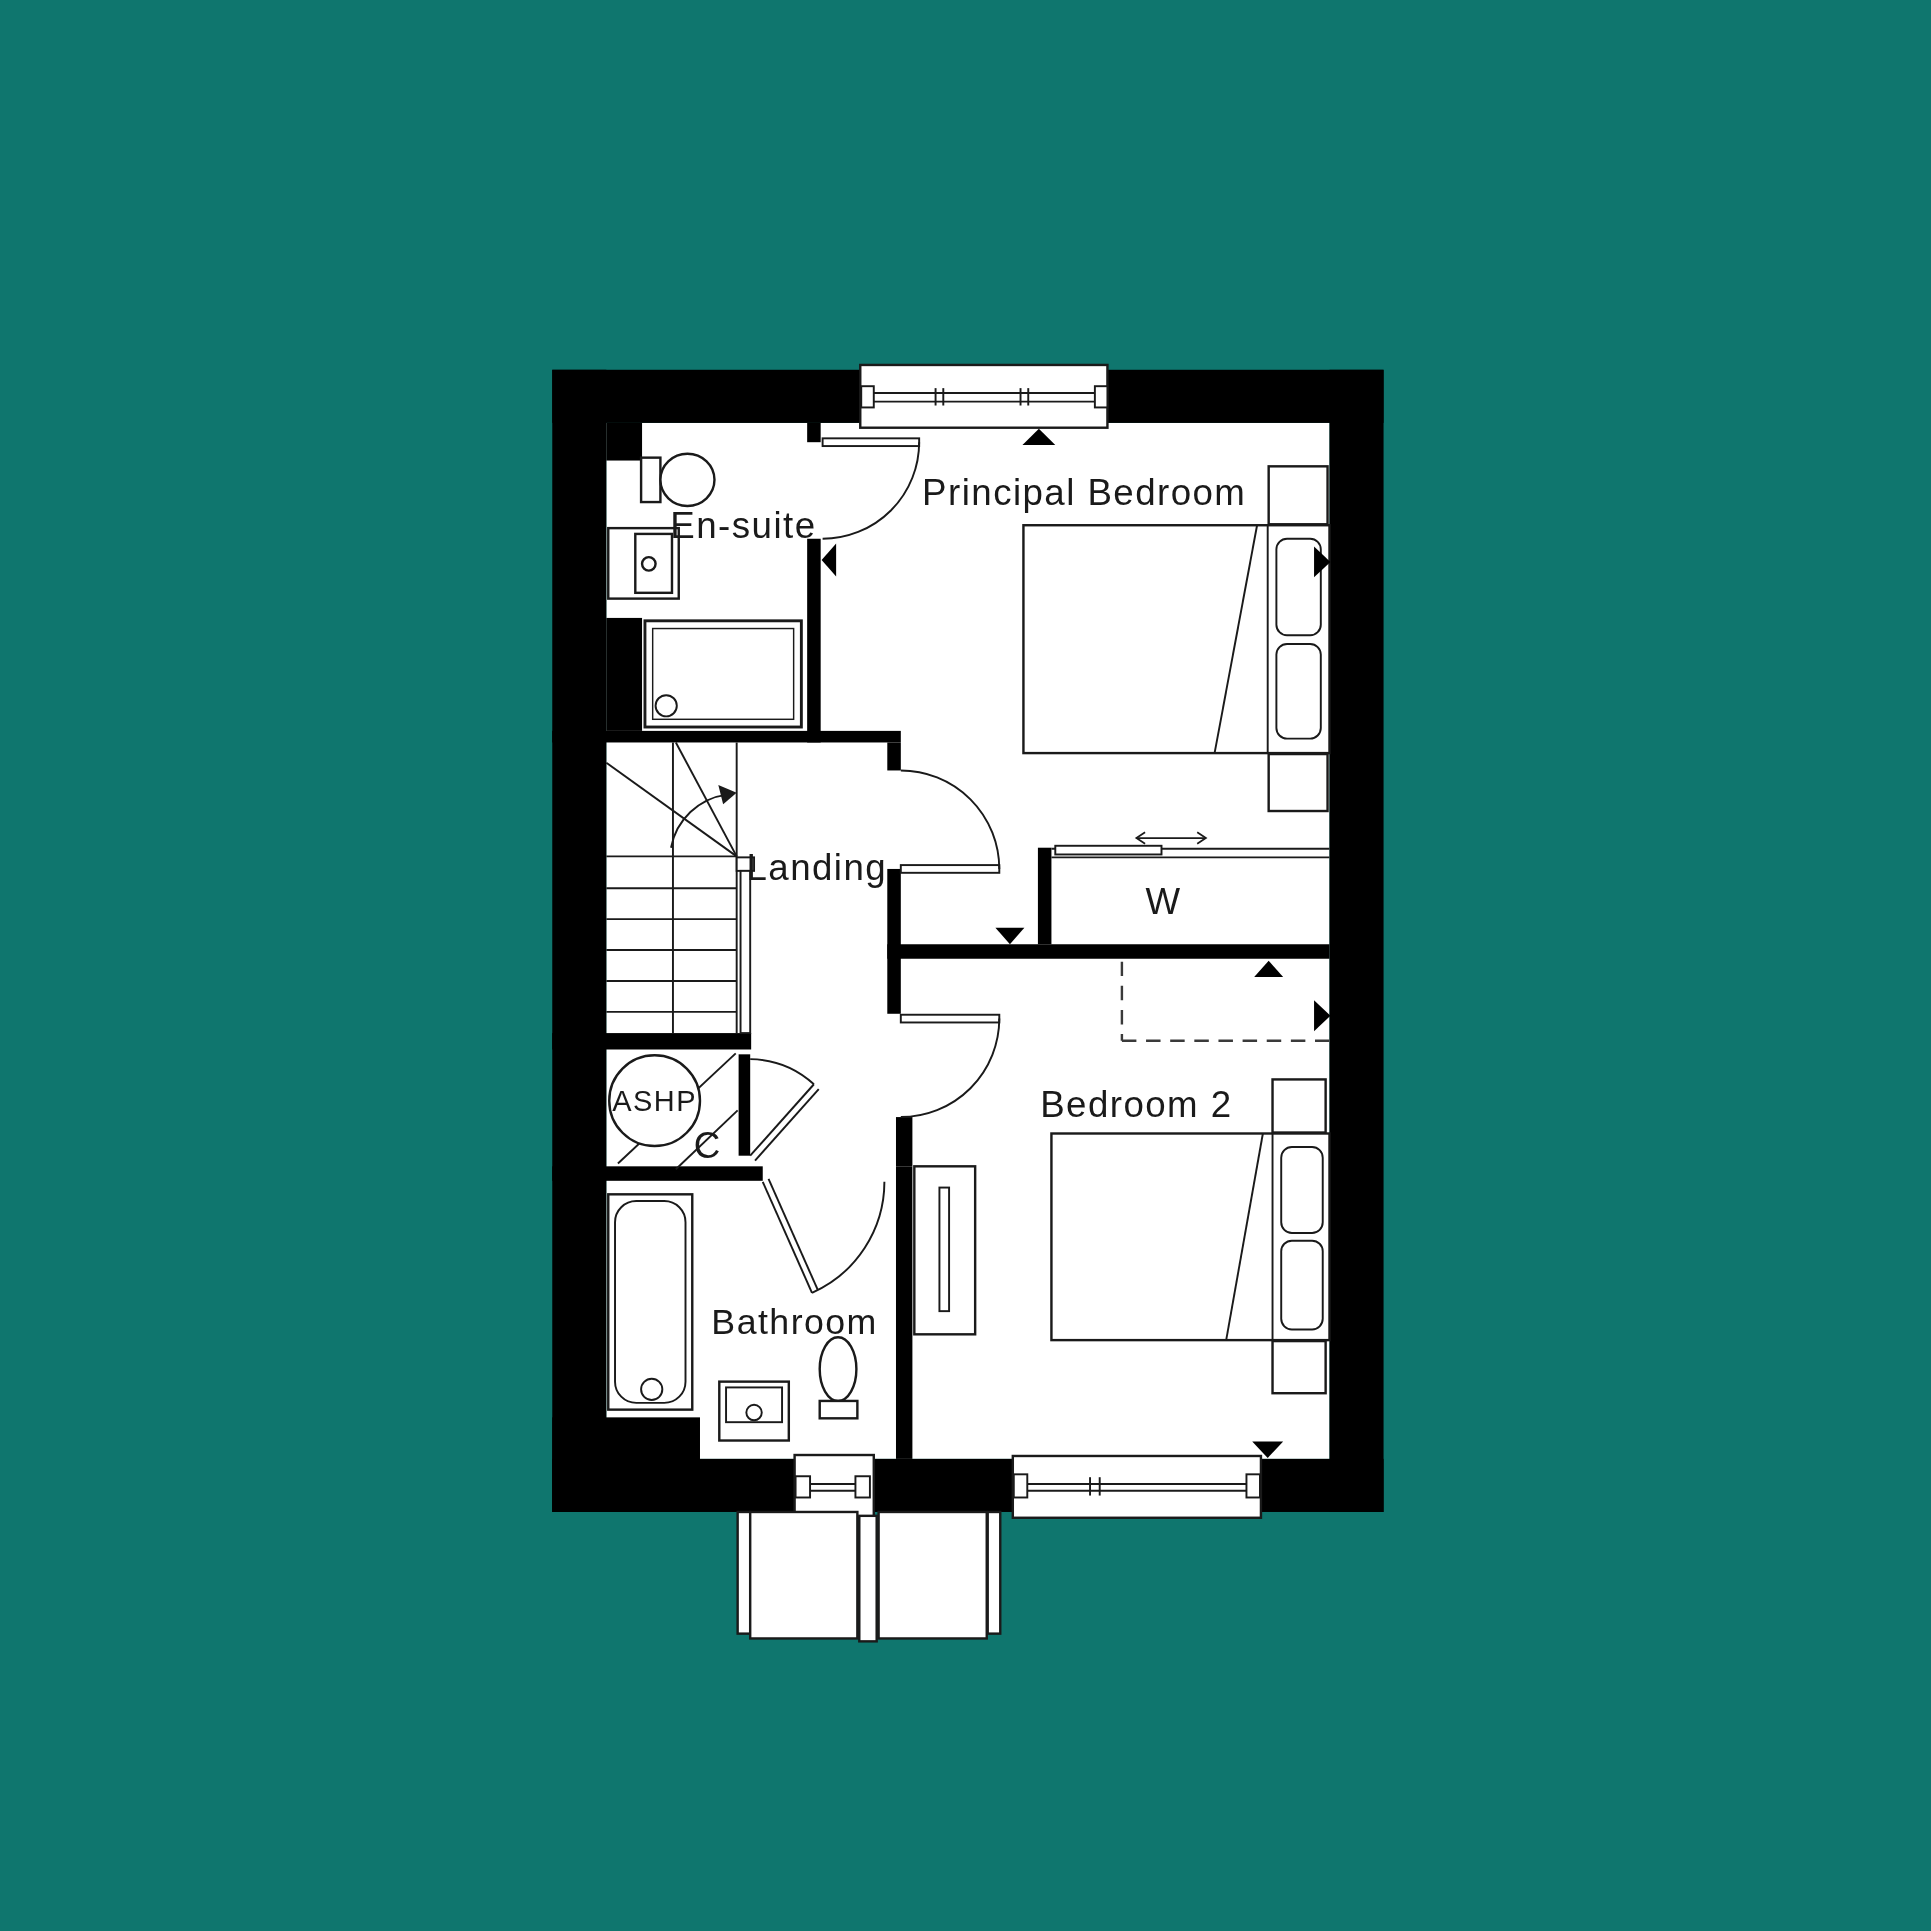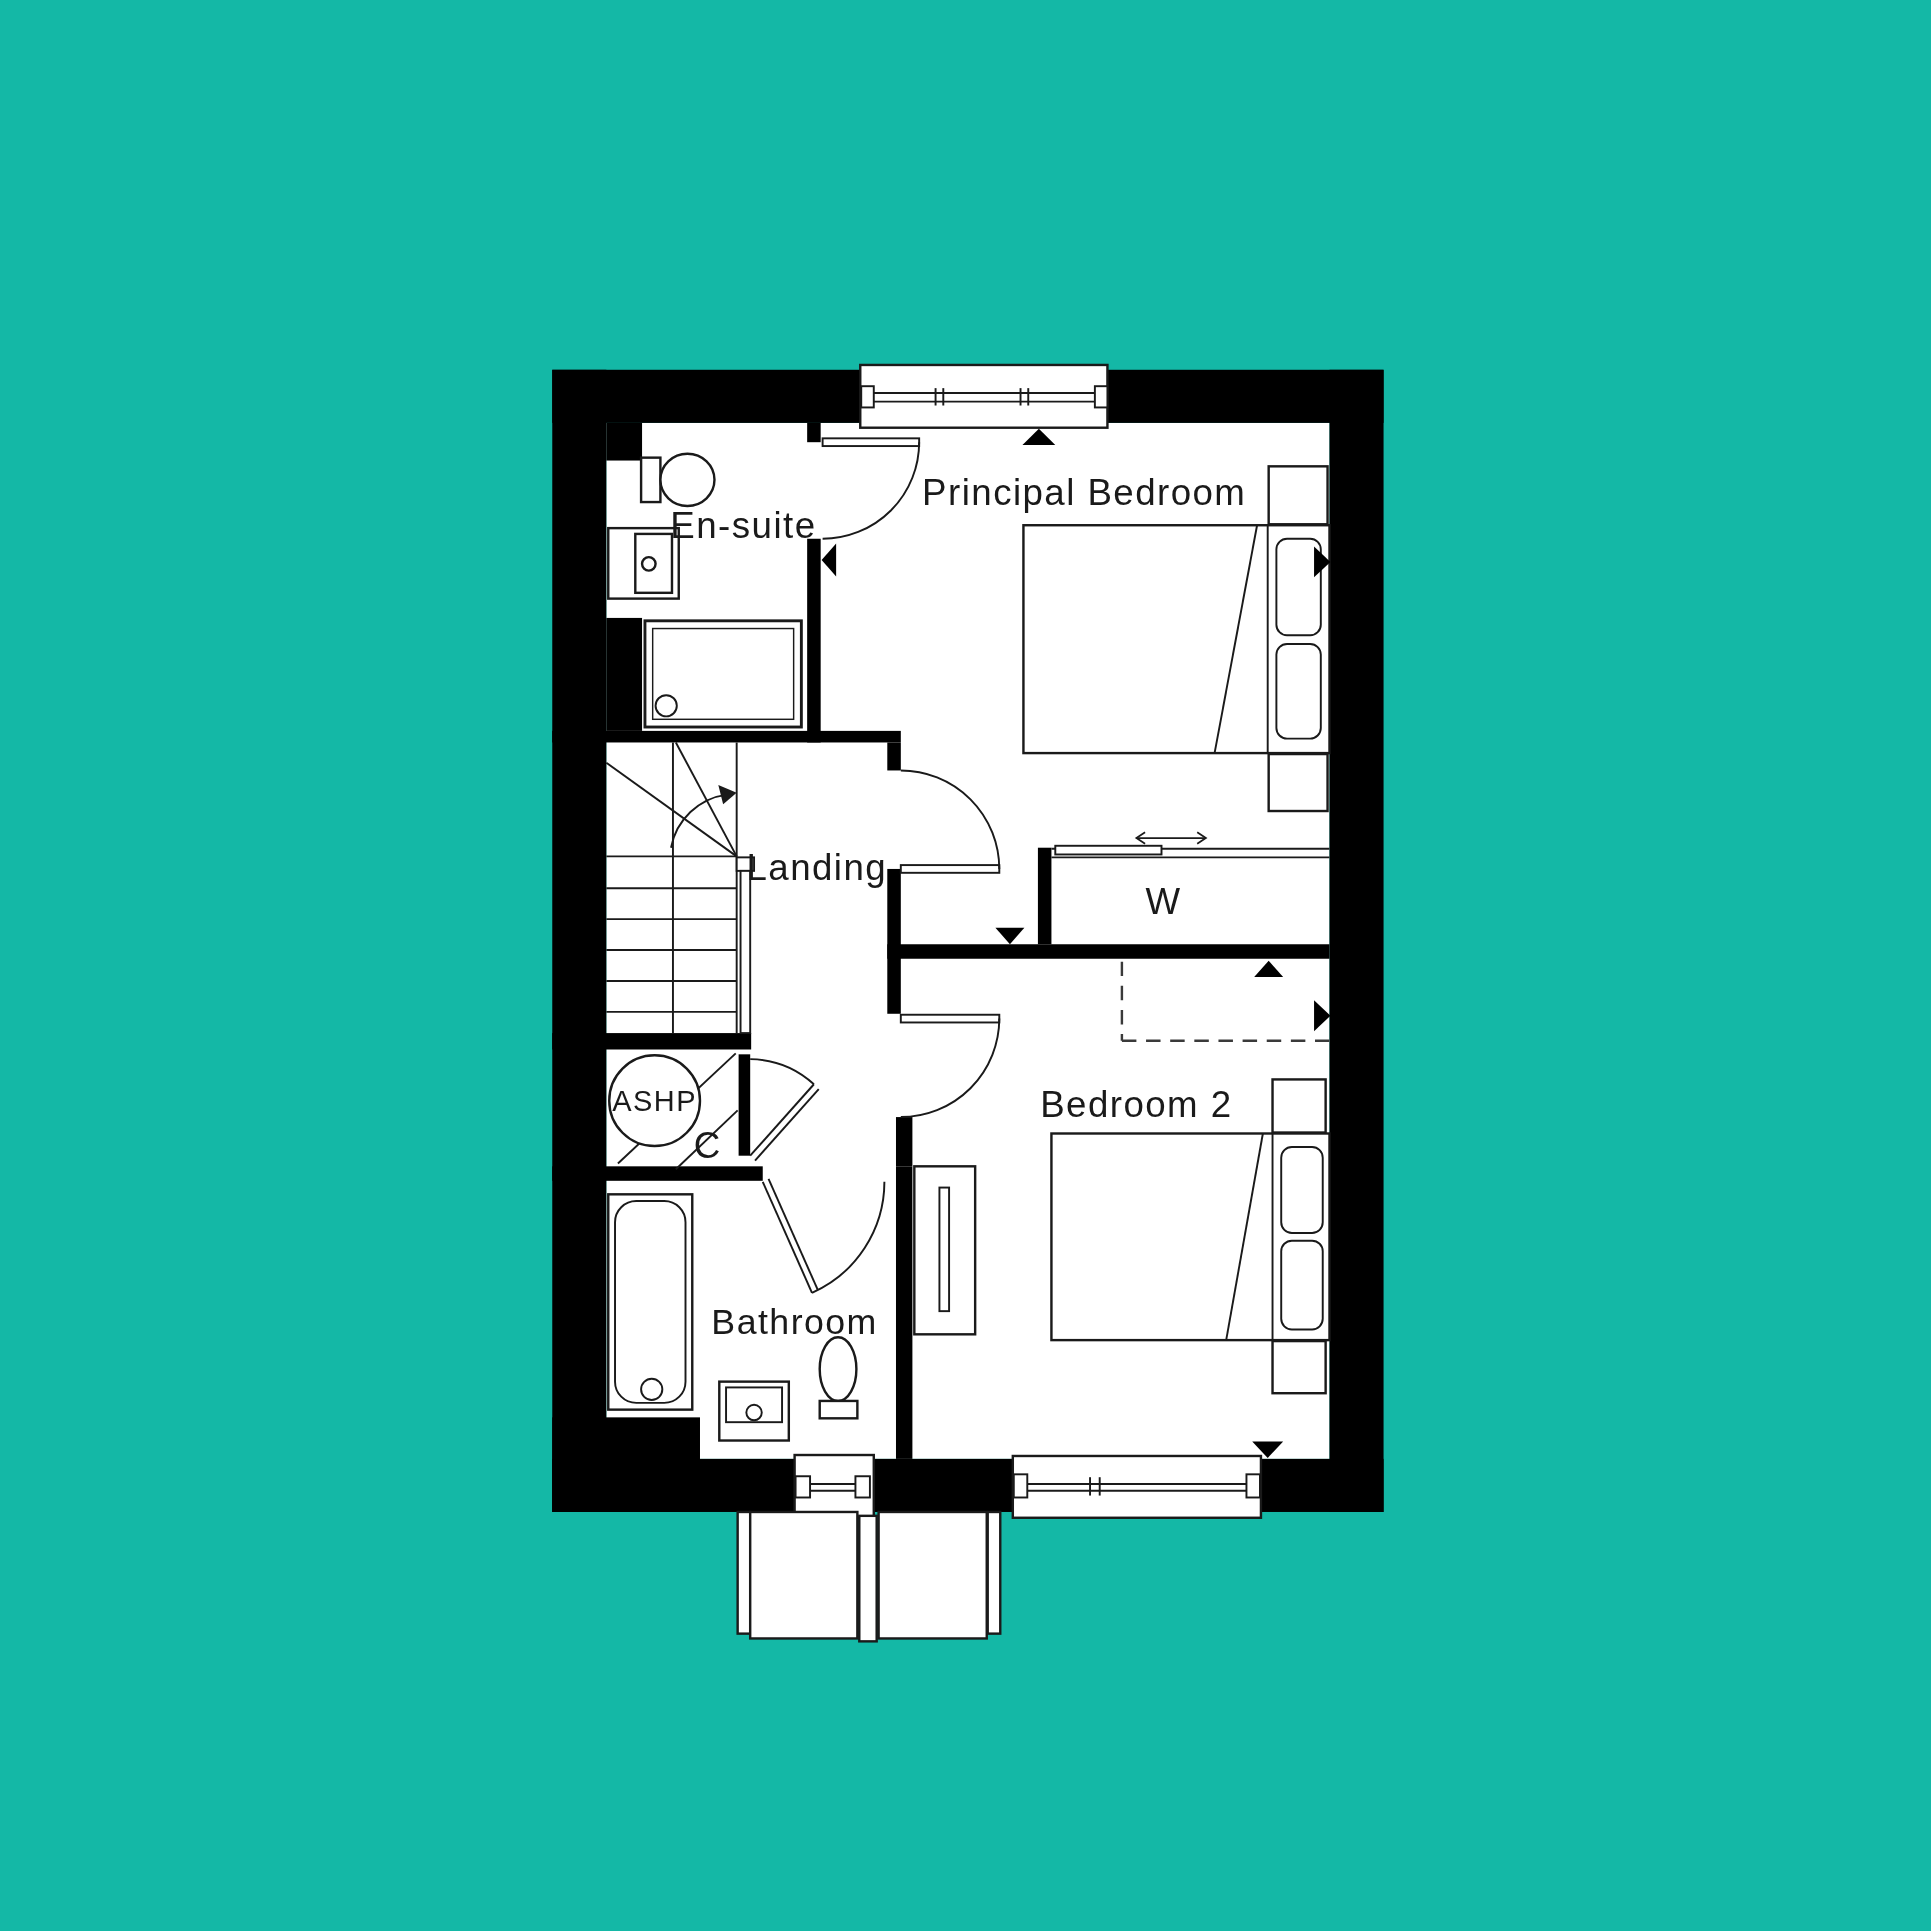--- a/index.html
+++ b/index.html
@@ -1,16 +1,16 @@
 <!DOCTYPE html>
 <html><head>
 <meta charset="utf-8">
 <style>
   html,body{margin:0;padding:0;background:#ffffff;}
-  .page{width:1931px;height:1931px;background:#14b8a6;position:relative;overflow:hidden;}
+  .page{width:1931px;height:1931px;background:#0f766e;position:relative;overflow:hidden;}
   svg{display:block;}
   text{font-family:"Liberation Sans", sans-serif;fill:#1a1a1a;letter-spacing:1.5px;}
   .lbl{font-size:38px;}
   .lbl-sm{font-size:30px;}
   .lbl-md{font-size:37px;}
 </style>
 </head>
 <body>
 
 <div class="page">

